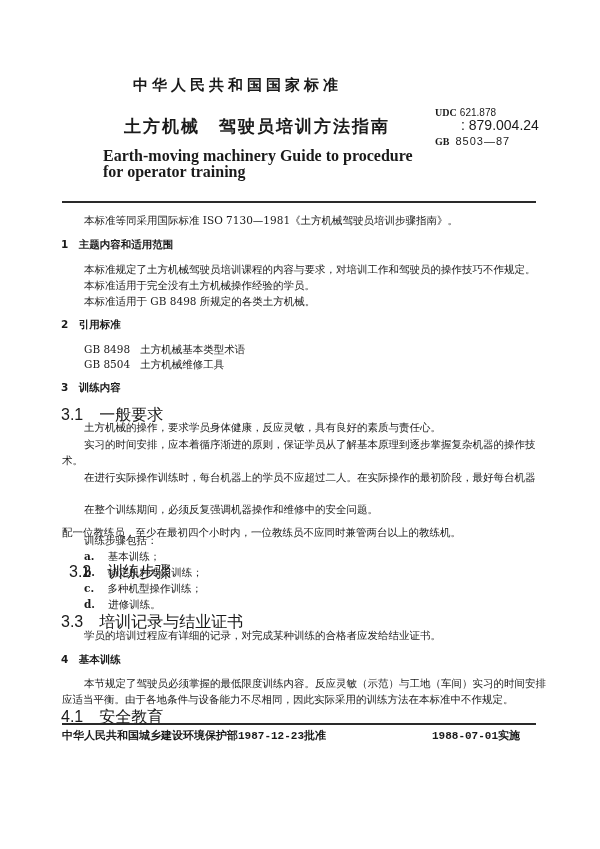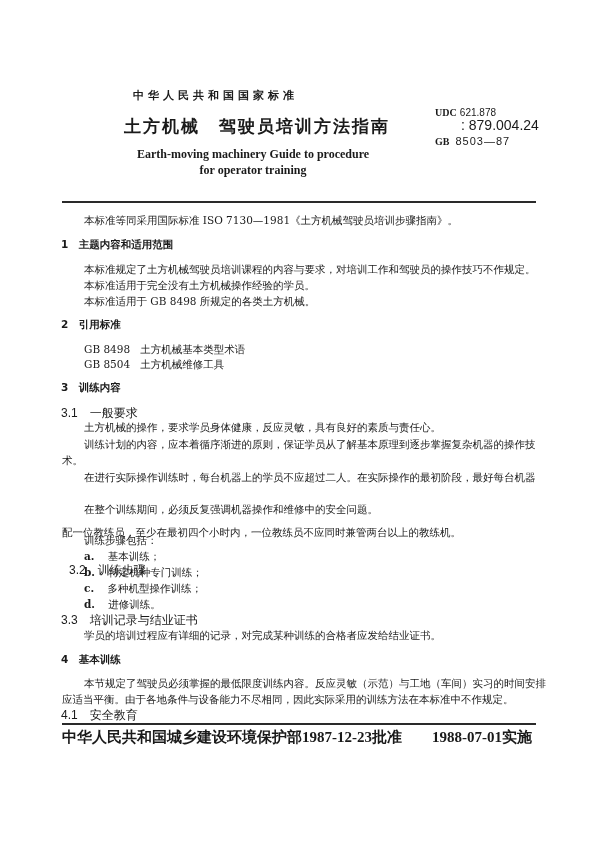--- a/index.html
+++ b/index.html
@@ -2,37 +2,37 @@
 <html><head>
 <meta charset="utf-8">
 <style>
   html, body { margin: 0; padding: 0; }
   body {
     width: 600px; height: 849px; background: #ffffff; position: relative;
     font-family: "DejaVu Serif", "Liberation Serif", serif;
     color: #1a1a1a; overflow: hidden;
   }
   .abs { position: absolute; white-space: nowrap; }
-  .national { left: 133px; top: 88px; font-family: "DejaVu Sans", sans-serif; font-weight: bold; font-size: 11px; letter-spacing: 4px; }
+  .national { left: 133px; top: 76px; font-family: "DejaVu Sans", sans-serif; font-weight: bold; font-size: 15px; letter-spacing: 4px; }
   .title-cn { left: 124px; top: 115px; font-family: "DejaVu Sans", sans-serif; font-weight: bold; font-size: 17px; letter-spacing: 2px; }
-  .title-en { font-family: "Liberation Serif", serif; font-weight: bold; font-size: 12px; text-align: center; width: 300px; }
+  .title-en { font-family: "Liberation Serif", serif; font-weight: bold; font-size: 16px; width: 300px; }
   .title-en1 { left: 103px; top: 147px; }
   .title-en2 { left: 103px; top: 163px; }
   .udc { left: 435px; top: 107px; font-size: 10px; line-height: 12px; }
   .udc b { font-family: "Liberation Serif", serif; font-weight: bold; }
   .udc .num { font-family: "Liberation Sans", sans-serif; }
   .udc2 { left: 461px; top: 117px; font-family: "Liberation Sans", sans-serif; font-size: 14px; }
   .gb { left: 435px; top: 135px; font-size: 11px; }
   .gb b { font-family: "Liberation Serif", serif; font-weight: bold; font-size: 10px; }
   .gb .num { font-family: "Liberation Sans", sans-serif; margin-left: 6px; letter-spacing: 1px; }
   .rule { position: absolute; left: 62px; width: 474px; height: 2px; background: #2a2a2a; }
   .txt { font-size: 10.5px; line-height: 15px; }
   .head { font-family: "DejaVu Sans", sans-serif; font-weight: bold; font-size: 10.5px; }
-  .sub { font-family: "Liberation Sans", sans-serif; font-size: 12px; }
-  .footer { font-family: Liberation Serif, serif; font-weight: bold; font-size: 15px; }
+  .sub { font-family: "Liberation Sans", sans-serif; font-size: 16px; }
+  .footer { font-family: Liberation Mono, monospace; font-weight: bold; font-size: 11px; }
 </style>
 </head>
 <body>
 
 <div class="abs national">中华人民共和国国家标准</div>
 <div class="abs title-cn">土方机械　驾驶员培训方法指南</div>
 <div class="abs title-en title-en1">Earth-moving machinery   Guide to procedure</div>
 <div class="abs title-en title-en2">for operator training</div>
 
 <div class="abs udc">
@@ -57,21 +57,21 @@
 <div class="abs txt" style="left:84px; top:342px;">
   <span>GB 8498</span>&nbsp;&nbsp;&nbsp;<span>土方机械基本类型术语</span>
 </div>
 <div class="abs txt" style="left:84px; top:357px;">
   <span>GB 8504</span>&nbsp;&nbsp;&nbsp;<span>土方机械维修工具</span>
 </div>
 
 <div class="abs head" style="left:61px; top:381px;">3　训练内容</div>
 <div class="abs sub" style="left:61px; top:405px;">3.1　一般要求</div>
 <div class="abs txt" style="left:84px; top:420px;">土方机械的操作，要求学员身体健康，反应灵敏，具有良好的素质与责任心。</div>
-<div class="abs txt" style="left:84px; top:437px;">训练计划的内容，应本着循序渐进的原则，保证学员从了解基本原理到逐步掌握复杂机器的操作技</div>
+<div class="abs txt" style="left:84px; top:437px;">实习的时间安排，应本着循序渐进的原则，保证学员从了解基本原理到逐步掌握复杂机器的操作技</div>
 <div class="abs txt" style="left:62px; top:453px;">术。</div>
 <div class="abs txt" style="left:84px; top:470px;">在进行实际操作训练时，每台机器上的学员不应超过二人。在实际操作的最初阶段，最好每台机器</div>
 <div class="abs txt" style="left:62px; top:486px;margin-top:39px;">配一位教练员，至少在最初四个小时内，一位教练员不应同时兼管两台以上的教练机。</div>
 <div class="abs txt" style="left:84px; top:502px;">在整个训练期间，必须反复强调机器操作和维修中的安全问题。</div>
 
 <div class="abs sub" style="left:69px; top:517px;margin-top:45px;">3.2　训练步骤</div>
 <div class="abs txt" style="left:84px; top:533px;">训练步骤包括：</div>
 <div class="abs txt" style="left:84px; top:549px;"><b>a.</b>&nbsp;&nbsp;&nbsp;&nbsp;<span>基本训练；</span></div>
 <div class="abs txt" style="left:84px; top:565px;"><b>b.</b>&nbsp;&nbsp;&nbsp;&nbsp;<span>特定机种专门训练；</span></div>
 <div class="abs txt" style="left:84px; top:581px;"><b>c.</b>&nbsp;&nbsp;&nbsp;&nbsp;<span>多种机型操作训练；</span></div>

